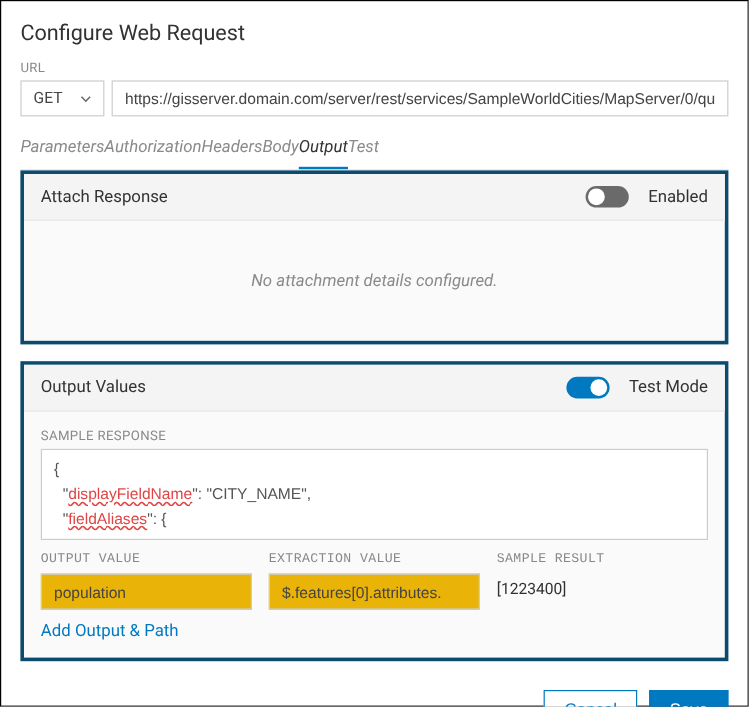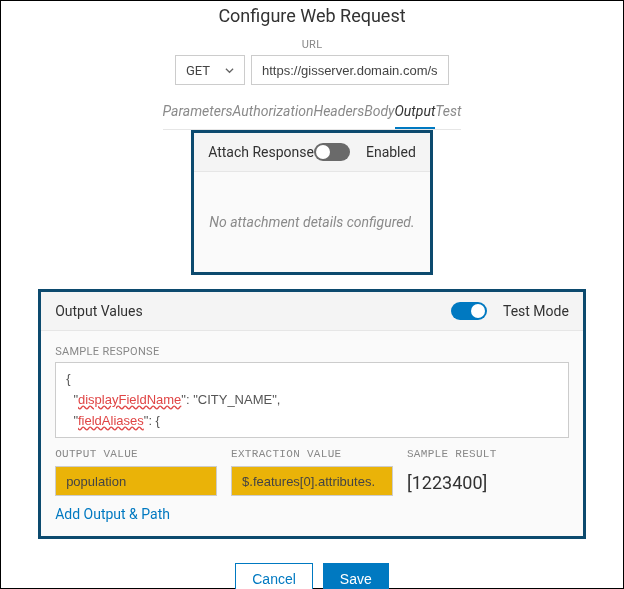--- a/index.html
+++ b/index.html
@@ -6,24 +6,23 @@
     body {
       font-family: -apple-system, BlinkMacSystemFont, "Segoe UI", Roboto, Helvetica, Arial, sans-serif;
       color: #323232;
       background: #fff;
       font-size: 14px;
     }
     .window {
       width: 624px;
       height: 589px;
       border: 1px solid #000;
-      padding: 4px;
+      padding: 16px;
       display: flex;
       flex-direction: column;
-      align-items: center;
     }
     .title {
       font-size: 18px;
       font-weight: 400;
       color: #323232;
       margin-bottom: 12px;
     }
     .field-label {
       font-size: 11px;
       color: #888;
@@ -163,21 +162,21 @@
       width: 100%;
       border: 1px solid #ccc;
       height: 30px;
       padding: 0 10px;
       font-size: 13px;
       color: #444;
       outline: none;
       background: #eab308;
     }
     .sample-result {
-      font-size: 18px;
+      font-size: 13px;
       color: #323232;
       padding-top: 6px;
     }
     .link-button {
       color: #0079c1;
       font-size: 14px;
       cursor: pointer;
     }
     .footer {
       margin-top: auto;

